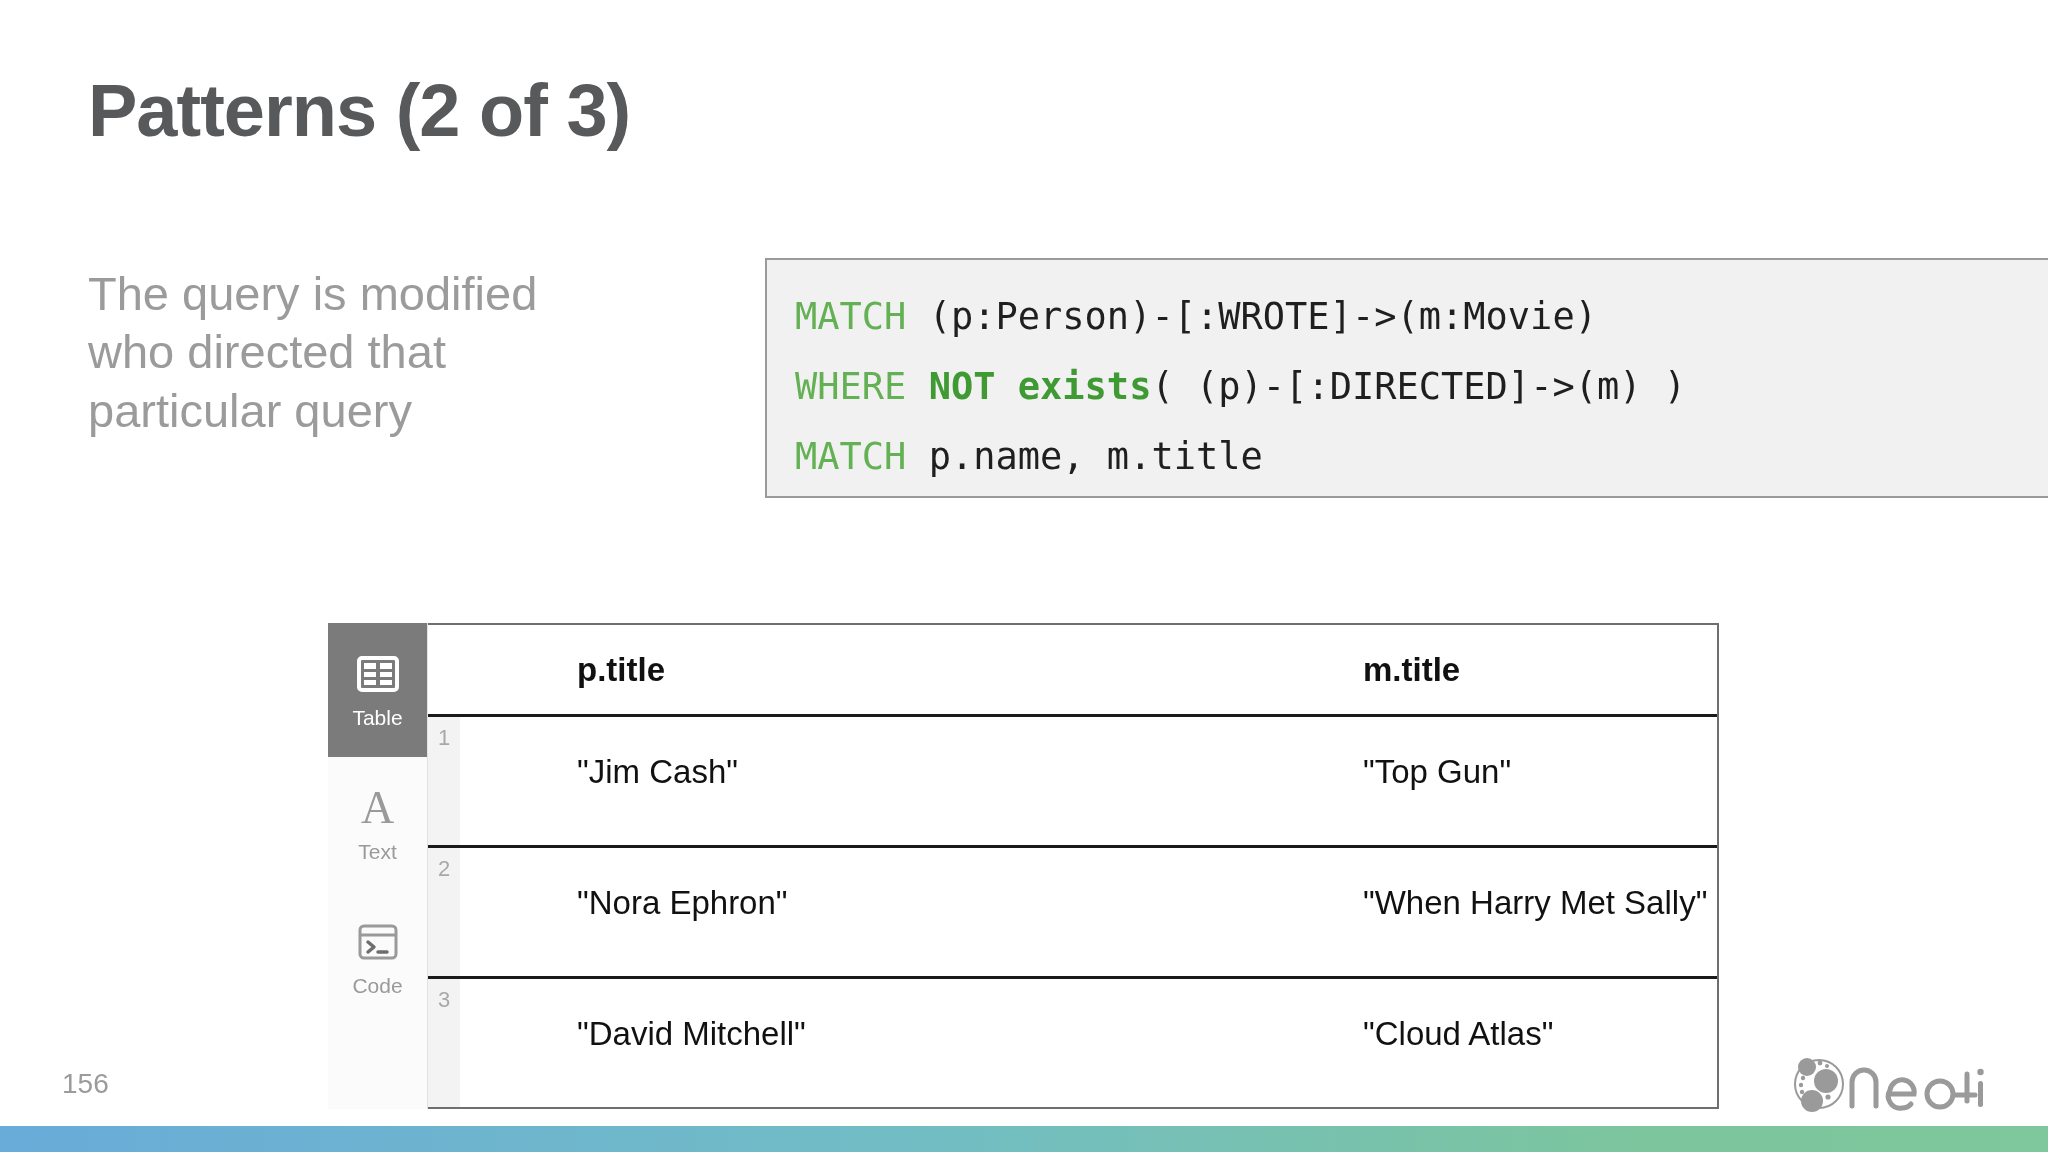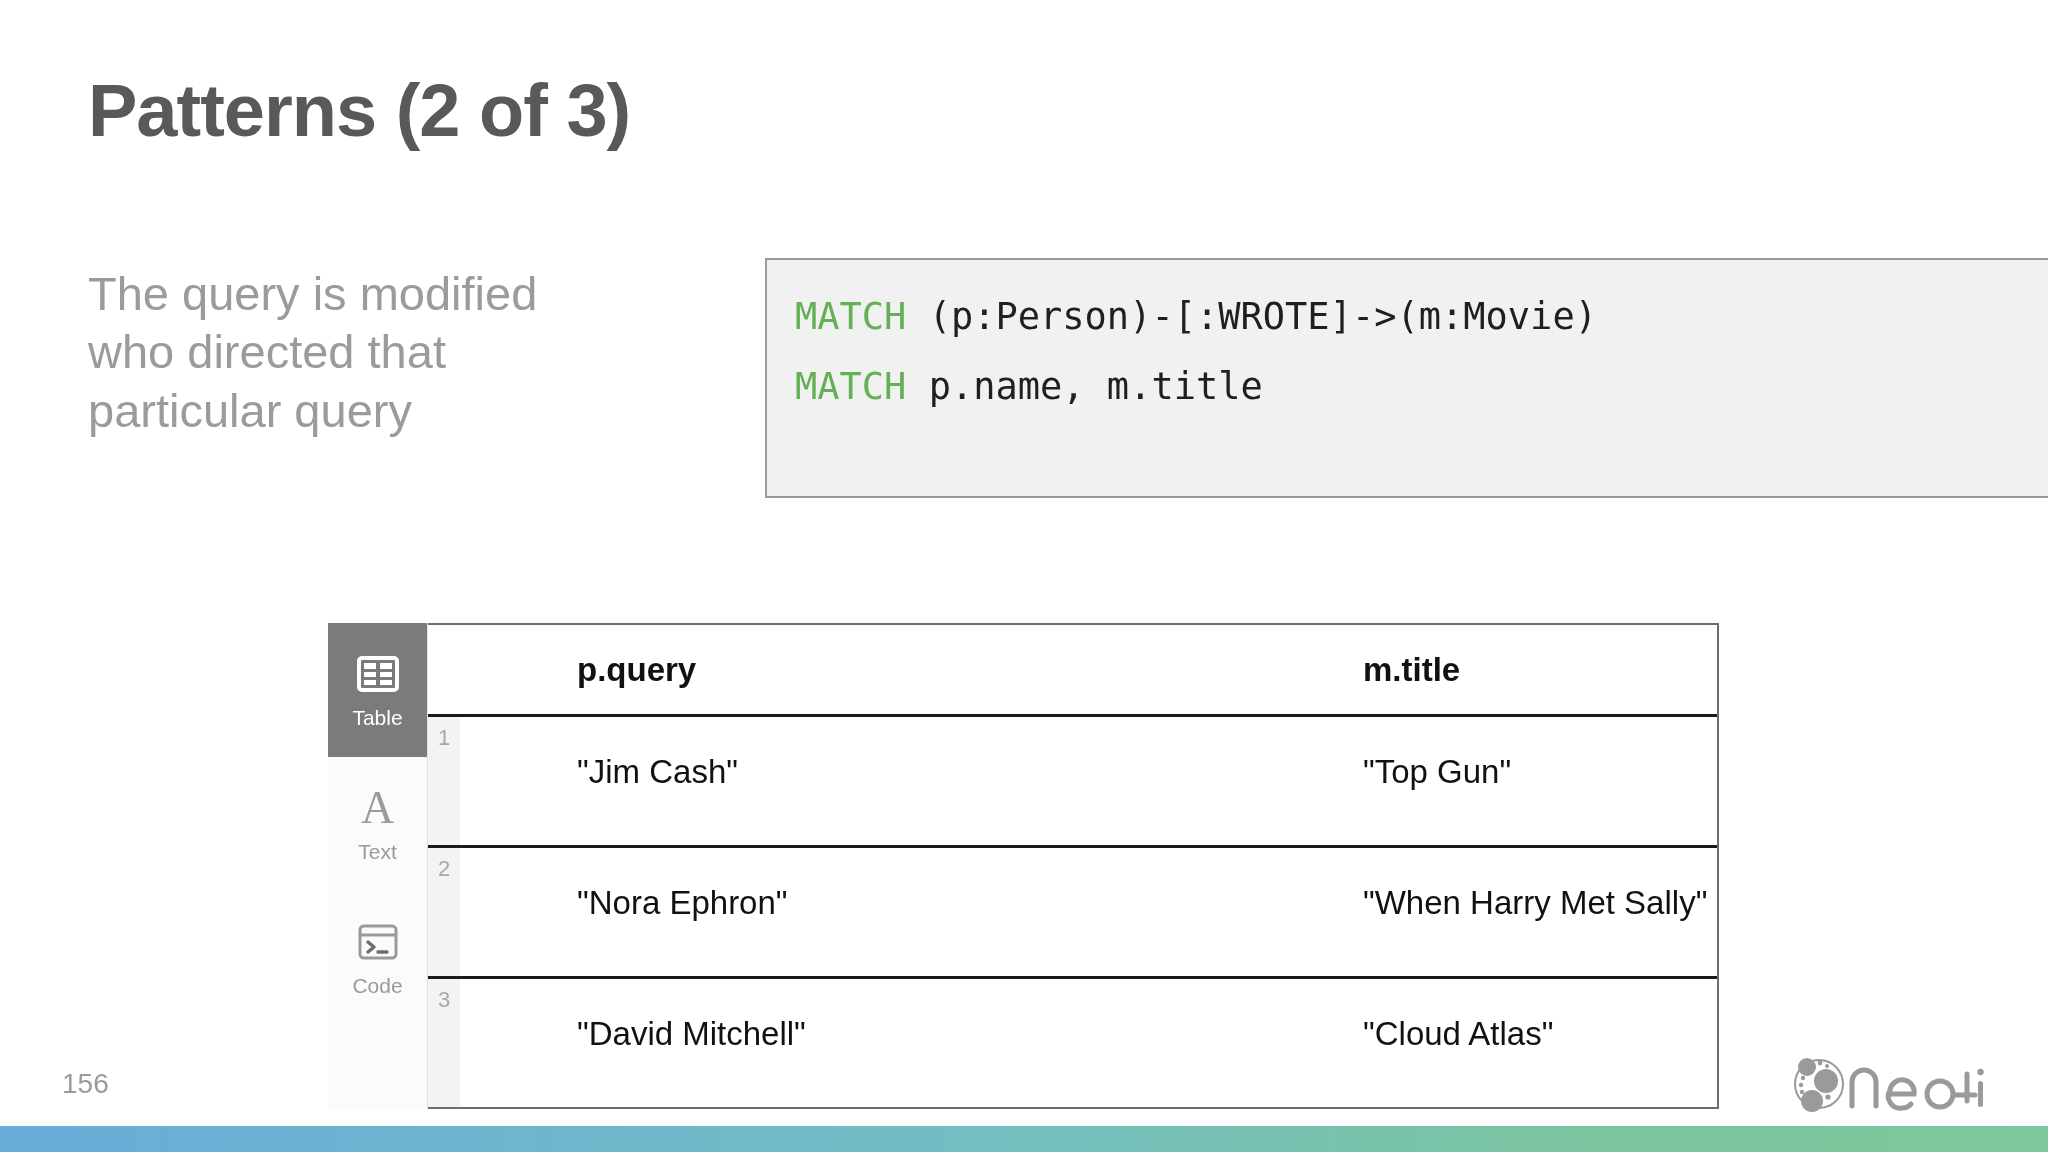--- a/index.html
+++ b/index.html
@@ -184,21 +184,21 @@
 <div class="slide">
 
   <div class="slide-title">Patterns (2 of 3)</div>
 
   <div class="lead-text">
     <span class="ln">The query is modified</span>
     <span class="ln">who directed that</span>
     <span class="ln">particular query</span>
   </div>
 
-  <div class="code-block"><div><span class="kw">MATCH</span><span> (p:Person)-[:WROTE]-&gt;(m:Movie)</span></div><div><span class="kw">MATCH</span><span> p.name, m.title</span></div></div>
+  <div class="code-block"><div><span class="kw">MATCH</span><span> (p:Person)-[:WROTE]-&gt;(m:Movie)</span></div><div><span class="kw">WHERE</span><span class="kw-bold"> NOT exists</span><span>( (p)-[:DIRECTED]-&gt;(m) )</span></div><div><span class="kw">MATCH</span><span> p.name, m.title</span></div></div>
 
   <div class="results">
 
     <div class="res-sidebar">
 
       <div class="res-tab active">
         <span class="ticon">
           <svg width="42" height="36" viewBox="0 0 42 36" aria-hidden="true">
             <rect x="2" y="2" width="38" height="32" rx="3" fill="none" stroke="#ffffff" stroke-width="4"></rect>
             <rect x="7" y="7" width="12" height="6" fill="#ffffff"></rect>
@@ -228,21 +228,21 @@
         </span>
         <span>Code</span>
       </div>
 
     </div>
 
     <div class="res-table">
 
       <div class="tbl-row tbl-head">
         <div class="rownum"></div>
-        <div class="cell cell-a">p.query</div>
+        <div class="cell cell-a">p.title</div>
         <div class="cell cell-b">m.title</div>
       </div>
 
       <div class="tbl-row tbl-body-row">
         <div class="rownum">1</div>
         <div class="cell cell-a">"Jim Cash"</div>
         <div class="cell cell-b">"Top Gun"</div>
       </div>
 
       <div class="tbl-row tbl-body-row">

